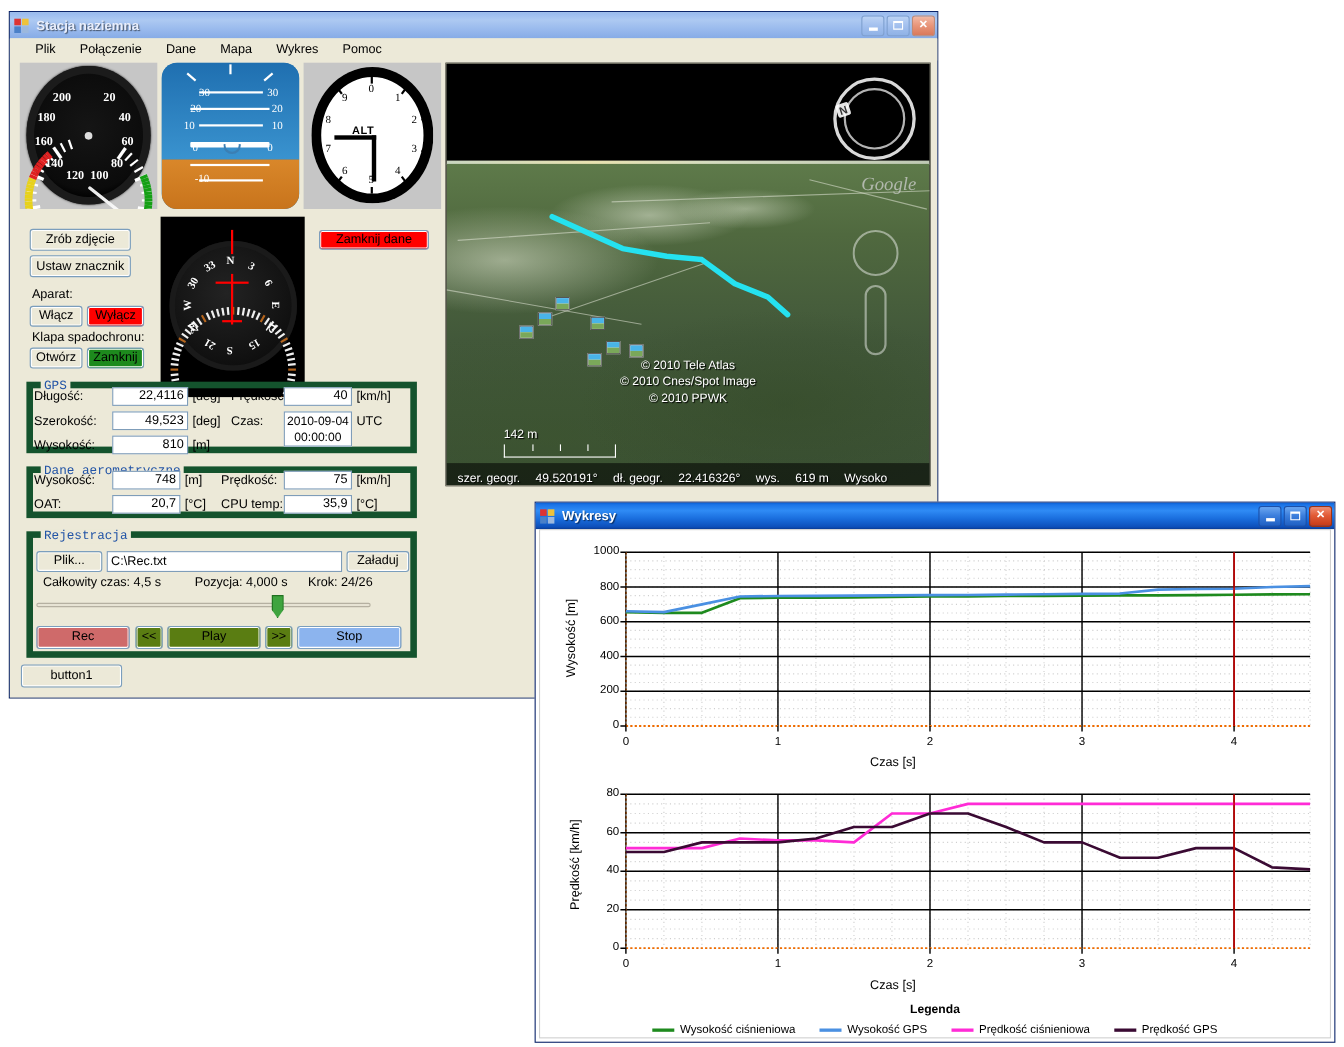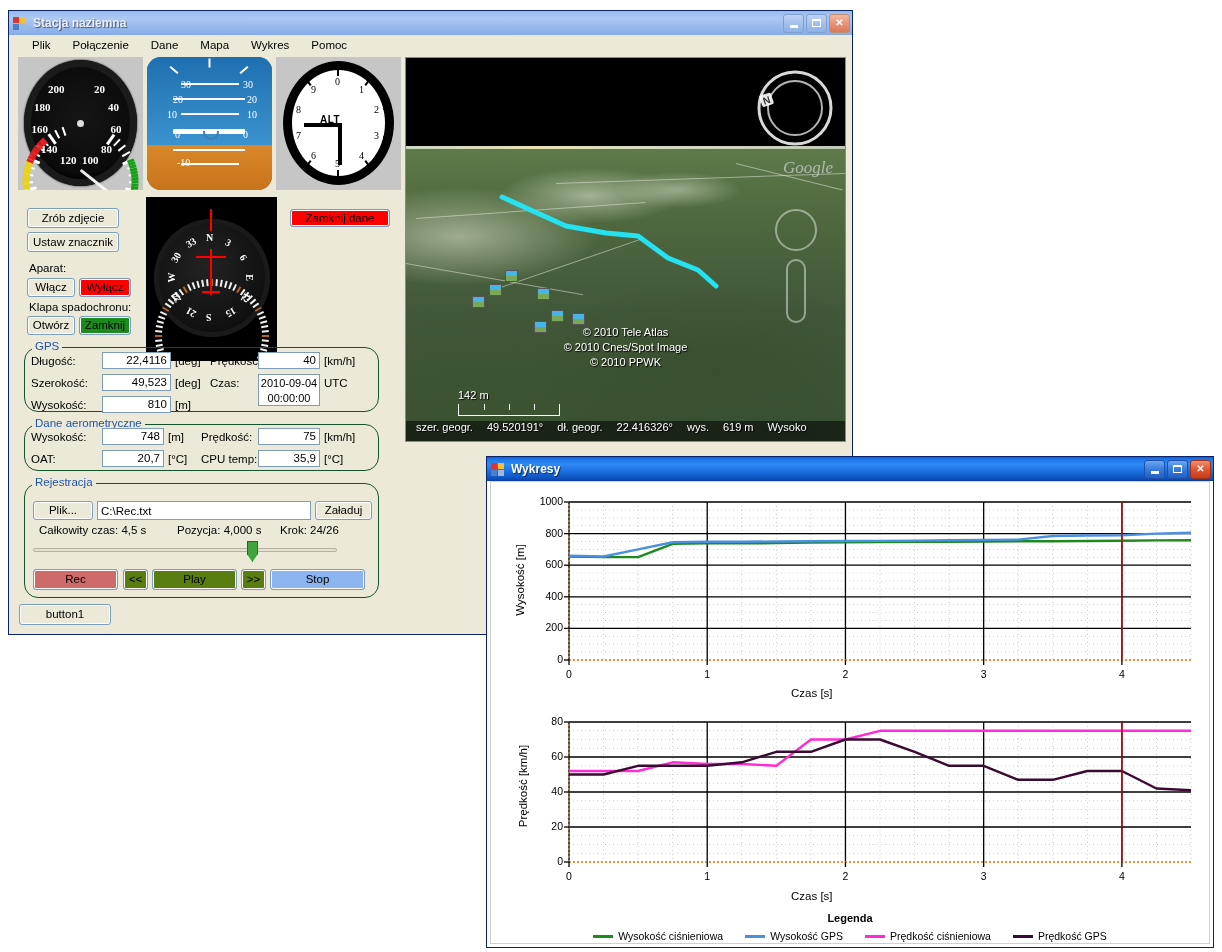--- a/index.html
+++ b/index.html
@@ -86,21 +86,21 @@
   .btn{background:#ece9d8;border:1px solid #7b9ebd;border-radius:3px;font-size:11.5px;
      color:#000;text-align:center;box-sizing:border-box;
      box-shadow:inset 0 0 0 1px #fff;}
   .btn.red{background:#ff0000;color:#000;}
   .btn.green{background:#1d8a1d;color:#000;}
   .btn.blue{background:#8cb4ee;}
   .btn.olive{background:#5a7d12;color:#000;}
   .btn.rose{background:#cf6a6a;color:#000;}
   .lbl{position:absolute;font-size:11.5px;color:#000;}
 
-  .grp{position:absolute;border:1px solid #14532d;border-radius:14px;box-sizing:border-box;}
+  .grp{position:absolute;border:6px solid #14532d;border-radius:0;box-sizing:border-box;font-family:Liberation Mono, monospace;}
   .grp>.cap{position:absolute;top:-8px;left:7px;background:#ece9d8;padding:0 3px;
      color:#2254a6;font-size:11.5px;}
   .tbx{position:absolute;background:#fff;border:1px solid #7f9db9;box-sizing:border-box;
      font-size:11.5px;text-align:right;padding:1px 3px 0 0;color:#000;}
   .tbx.l{text-align:left;padding:1px 0 0 3px;}
   .tbx.c{text-align:center;padding:1px 0 0 0;}
 
   .trackbar{position:absolute;}
   .trackbar .rail{position:absolute;left:0;top:7px;width:100%;height:4px;
      border:1px solid #b5b0a1;border-radius:3px;background:#e7e3d4;box-sizing:border-box;}
@@ -120,21 +120,21 @@
       radial-gradient(ellipse 130px 40px at 42% 16%,rgba(240,244,228,.5),transparent 70%),
       radial-gradient(ellipse 90px 26px at 62% 14%,rgba(235,240,222,.45),transparent 70%),
       radial-gradient(ellipse 260px 120px at 70% 75%,rgba(52,74,38,.55),transparent 72%),
       radial-gradient(ellipse 300px 140px at 22% 85%,rgba(60,84,44,.5),transparent 72%),
       linear-gradient(to bottom,#5e7a4a 0%,#50693f 22%,#42583a 55%,#3a5034 100%);}
   .ge-road{position:absolute;background:rgba(225,230,215,.55);height:1px;transform-origin:0 0;}
   .ge-track{position:absolute;left:0;top:0;width:441px;height:385px;}
   .ge-attr{position:absolute;width:100%;text-align:center;color:#fff;font-size:11px;
      font-family:"Liberation Sans",sans-serif;text-shadow:1px 1px 1px #000;}
   .ge-statusbar{position:absolute;left:0;right:0;bottom:0;height:20px;
-     background:rgba(0,0,0,.55);color:#fff;font-size:11px;display:flex;align-items:flex-start;
+     background:rgba(0,0,0,.55);color:#fff;font-size:11px;display:flex;align-items:flex-end;
      gap:14px;padding-left:10px;text-shadow:1px 1px 1px #000;}
   .ge-scale{position:absolute;left:52px;bottom:40px;color:#fff;font-size:11px;text-shadow:1px 1px 1px #000;}
   .ge-scalebar{position:absolute;left:52px;bottom:25px;width:100px;height:11px;
      border:1px solid #fff;border-top:none;}
   .ge-scalebar i{position:absolute;top:0;width:1px;height:6px;background:#fff;}
   .ge-nav{position:absolute;right:12px;top:12px;width:84px;height:84px;}
   .ge-google{position:absolute;right:12px;top:100px;color:#cfcfcf;font-size:17px;
      font-family:"Liberation Serif",serif;font-style:italic;opacity:.75;}
   .ge-marker{position:absolute;width:13px;height:12px;background:#fff;border:1px solid #555;
      box-sizing:border-box;}

